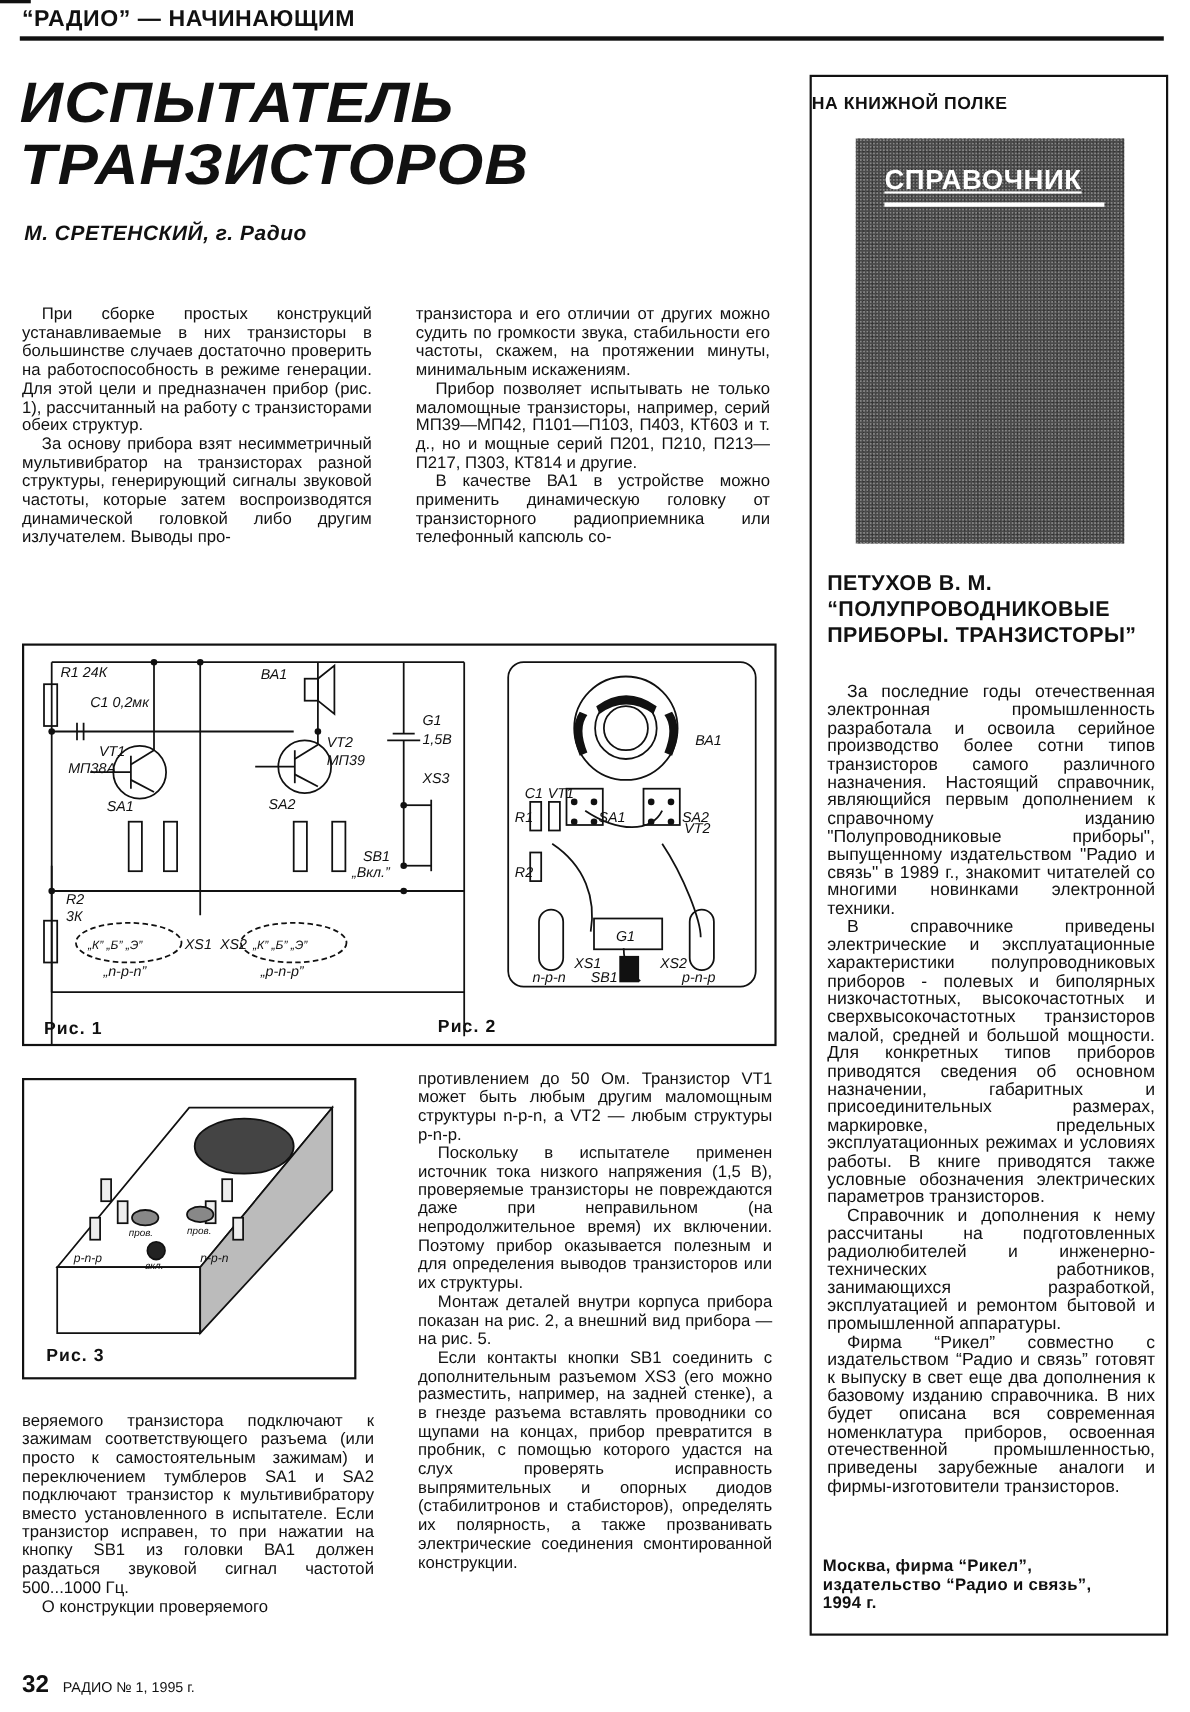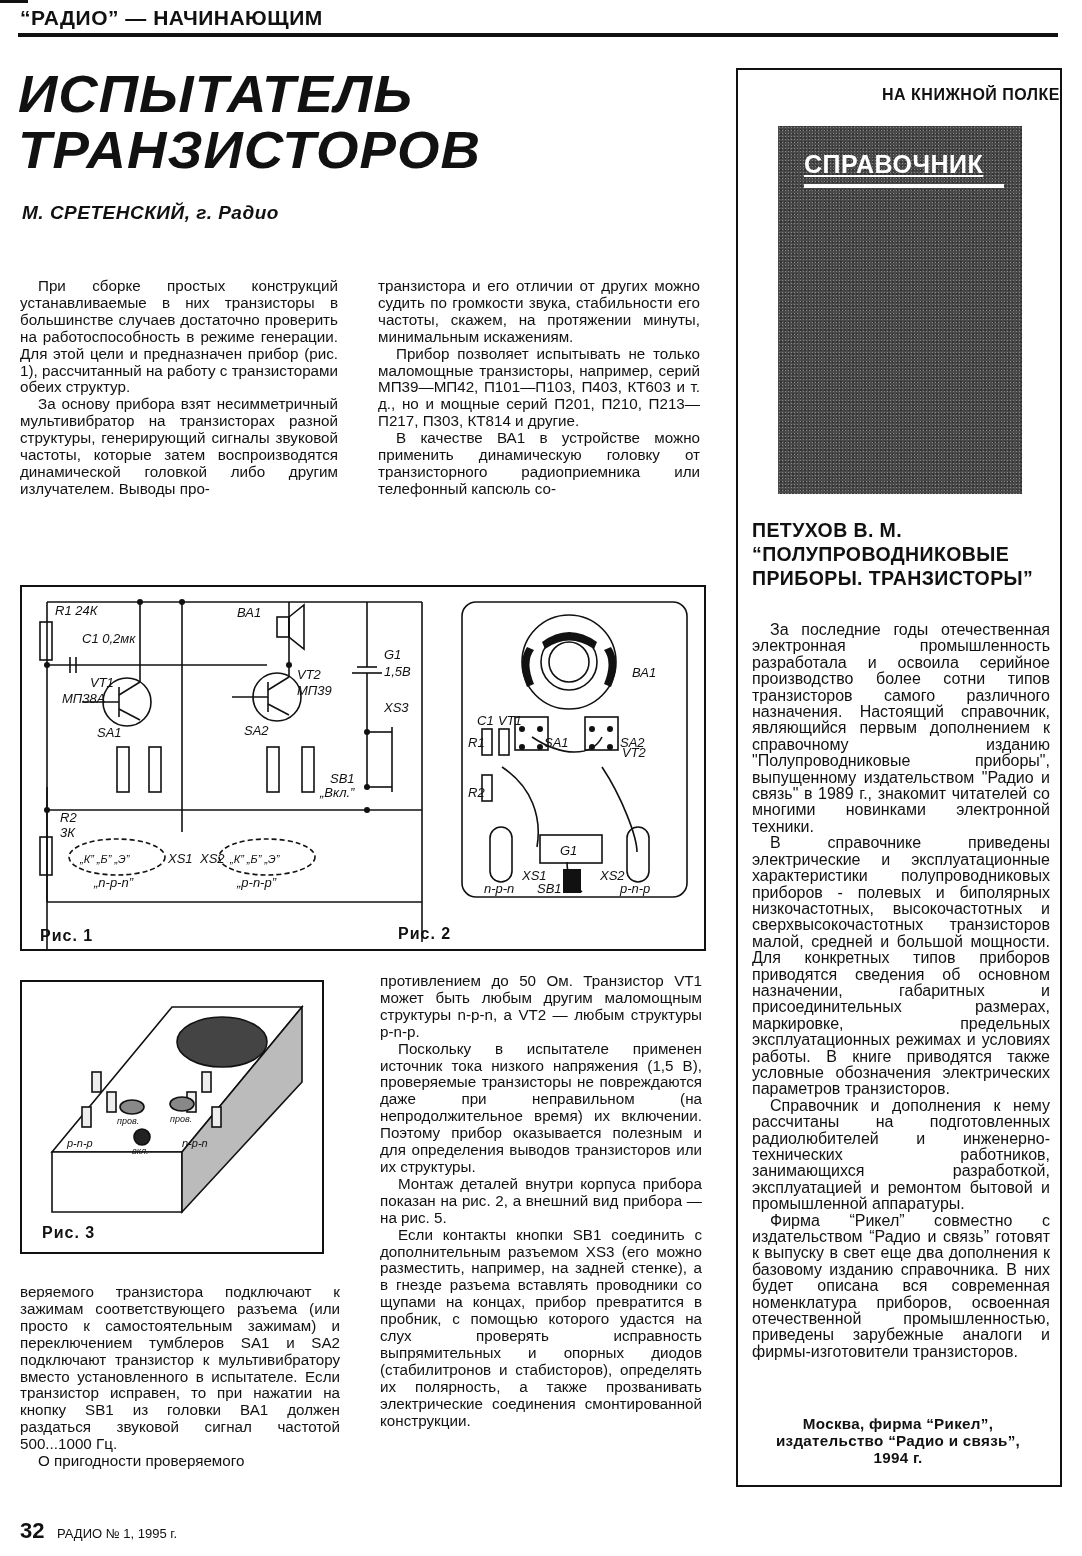--- a/index.html
+++ b/index.html
@@ -15,31 +15,31 @@
     .col p.cont { text-indent: 0; }
     .col1 { left: 20px; top: 278px; width: 318px; }
     .col2 { left: 378px; top: 278px; width: 322px; }
     .col1b { left: 20px; top: 1284px; width: 320px; }
     .col2b { left: 380px; top: 973px; width: 322px; }
     .fig-box { border: 2px solid #111; background: #fff; }
     .fig12 { left: 20px; top: 585px; width: 682px; height: 362px; }
     .fig3 { left: 20px; top: 980px; width: 300px; height: 270px; }
     .fig-caption { font-size: 16px; font-weight: bold; letter-spacing: 1px; }
     .sidebar { left: 736px; top: 68px; width: 322px; height: 1415px; border: 2px solid #111; border-bottom-width: 2px; }
-    .side-head { position: absolute; left: 0; right: 0; top: 16px; text-align: right; font-size: 16px; font-weight: bold; letter-spacing: 0.5px; }
+    .side-head { position: absolute; left: 0; right: 0; top: 16px; text-align: left; font-size: 16px; font-weight: bold; letter-spacing: 0.5px; }
     .book-cover { position: absolute; left: 40px; top: 56px; width: 244px; height: 368px;
       background-color: #4a4a4a;
       background-image: radial-gradient(#888 0.8px, transparent 0.9px), radial-gradient(#333 0.8px, transparent 0.9px);
       background-size: 3px 3px, 4px 4px; background-position: 0 0, 1px 2px; }
     .book-title { position: absolute; left: 26px; top: 24px; font-size: 25px; font-weight: bold; color: #fff; letter-spacing: 0.5px; text-decoration: underline; }
     .book-underline { position: absolute; left: 26px; top: 58px; width: 200px; height: 4px; background: #fff; }
     .book-heading { position: absolute; left: 14px; top: 448px; width: 300px; font-size: 19.5px; line-height: 24px; font-weight: bold; letter-spacing: 0.4px; }
     .side-text { position: absolute; left: 14px; top: 552px; width: 298px; font-size: 16px; line-height: 16.4px; text-align: justify; }
     .side-text p { margin: 0; text-indent: 18px; }
-    .side-sign { position: absolute; right: 12px; top: 1345px; width: 300px; text-align: center; font-size: 15.2px; line-height: 17px; font-weight: bold; letter-spacing: 0.3px; }
+    .side-sign { position: absolute; right: 12px; top: 1345px; width: 300px; text-align: left; font-size: 15.2px; line-height: 17px; font-weight: bold; letter-spacing: 0.3px; }
     .footer { left: 20px; top: 1518px; }
     .page-num { font-size: 22px; font-weight: bold; }
     .issue { font-size: 13px; margin-left: 8px; }
     svg text { font-family: "Liberation Sans", sans-serif; font-style: italic; }
   </style>
 </head>
 <body>
 
 <div class="abs corner-mark"></div>
 <div class="abs rubric">“РАДИО” — НАЧИНАЮЩИМ</div>
@@ -218,21 +218,21 @@
 
 <div class="abs col col2b">
   <p class="cont">противлением до 50 Ом. Транзистор VT1 может быть любым другим маломощным структуры n-p-n, а VT2 — любым структуры p-n-p.</p>
   <p>Поскольку в испытателе применен источник тока низкого напряжения (1,5 В), проверяемые транзисторы не повреждаются даже при неправильном (на непродолжительное время) их включении. Поэтому прибор оказывается полезным и для определения выводов транзисторов или их структуры.</p>
   <p>Монтаж деталей внутри корпуса прибора показан на рис. 2, а внешний вид прибора — на рис. 5.</p>
   <p>Если контакты кнопки SB1 соединить с дополнительным разъемом XS3 (его можно разместить, например, на задней стенке), а в гнезде разъема вставлять проводники со щупами на концах, прибор превратится в пробник, с помощью которого удастся на слух проверять исправность выпрямительных и опорных диодов (стабилитронов и стабисторов), определять их полярность, а также прозванивать электрические соединения смонтированной конструкции.</p>
 </div>
 
 <div class="abs col col1b">
   <p class="cont">веряемого транзистора подключают к зажимам соответствующего разъема (или просто к самостоятельным зажимам) и переключением тумблеров SA1 и SA2 подключают транзистор к мультивибратору вместо установленного в испытателе. Если транзистор исправен, то при нажатии на кнопку SB1 из головки ВА1 должен раздаться звуковой сигнал частотой 500...1000 Гц.</p>
-  <p>О пригодности проверяемого</p>
+  <p>О конструкции проверяемого</p>
 </div>
 
 <div class="abs sidebar">
   <div class="side-head">НА КНИЖНОЙ ПОЛКЕ</div>
   <div class="book-cover">
     <div class="book-title">СПРАВОЧНИК</div>
     <div class="book-underline"></div>
   </div>
   <div class="book-heading">ПЕТУХОВ В. М. “ПОЛУПРОВОДНИКОВЫЕ ПРИБОРЫ. ТРАНЗИСТОРЫ”</div>
   <div class="side-text">

